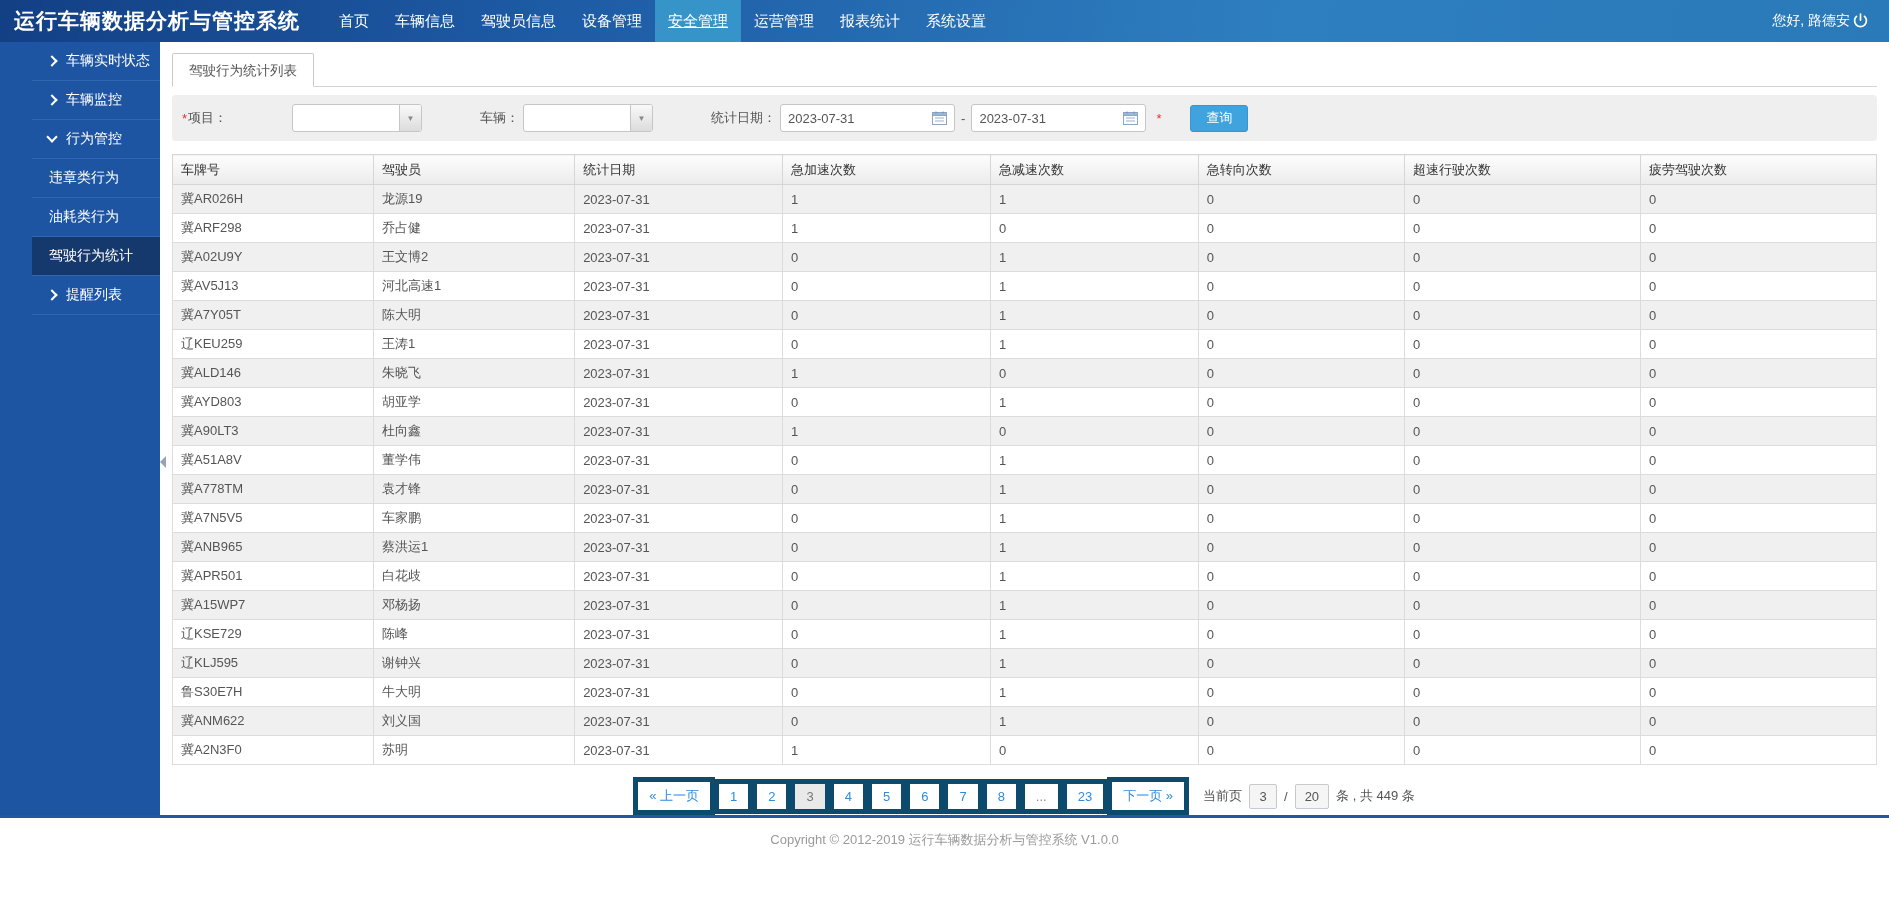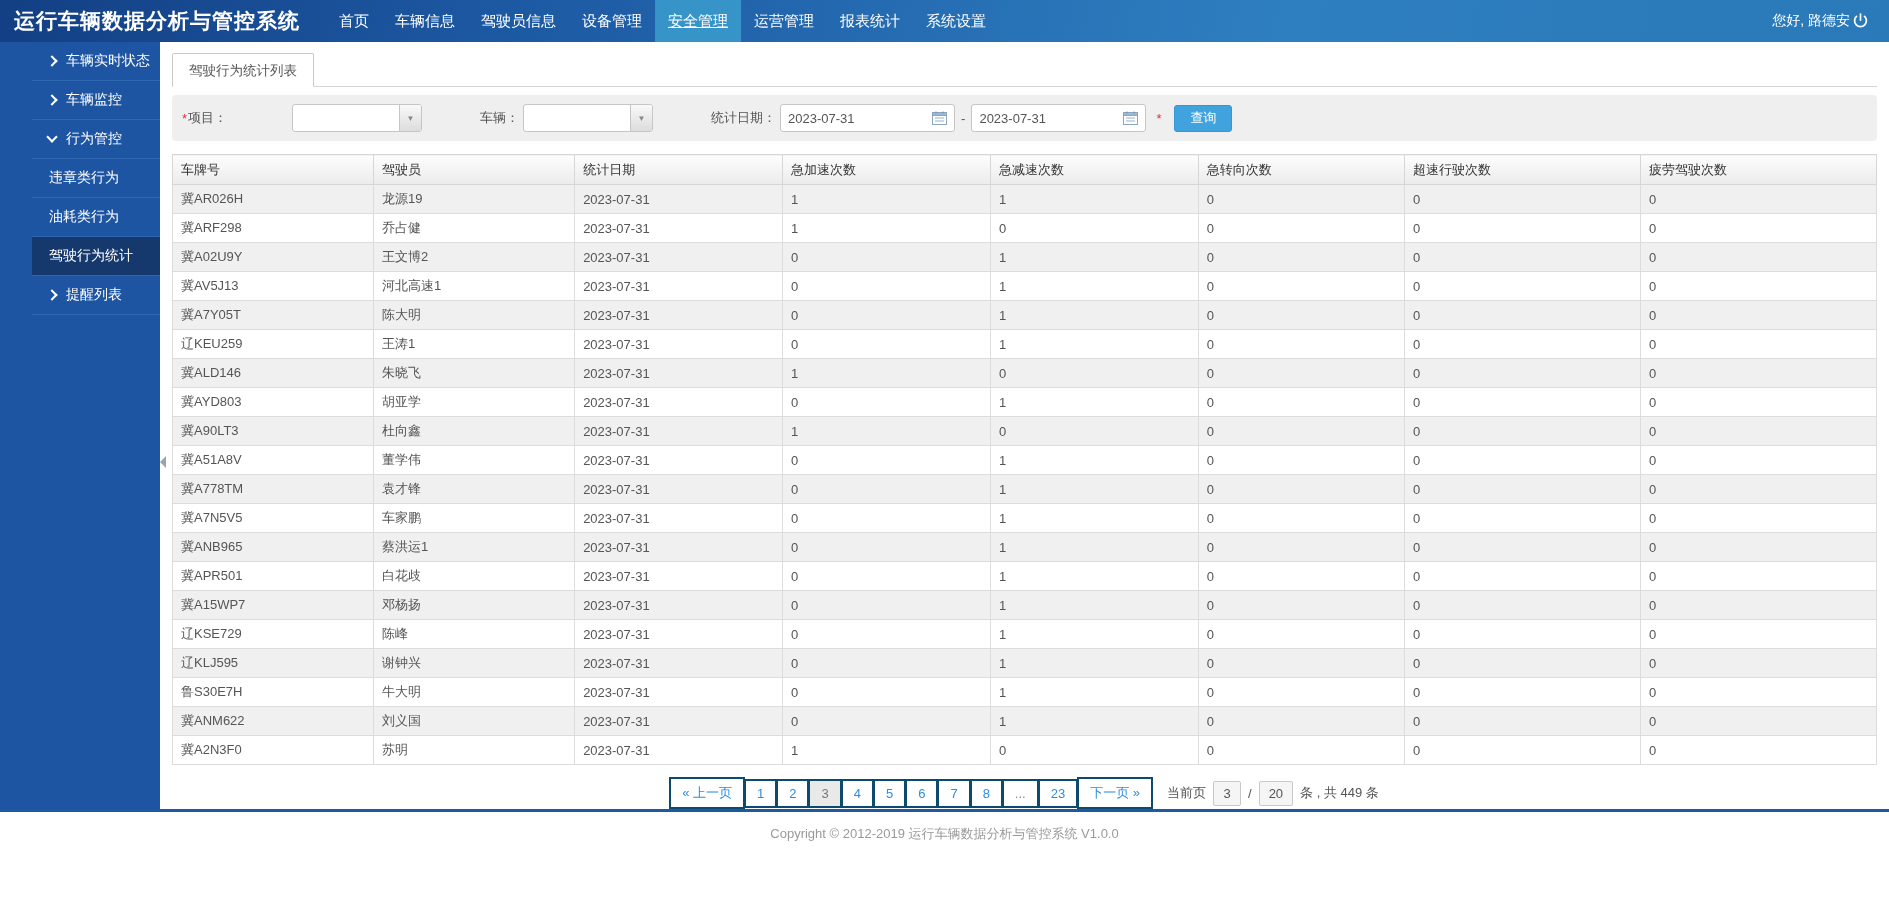--- a/index.html
+++ b/index.html
@@ -51,21 +51,21 @@
     background:#fff; border-radius:2px 2px 0 0; font-size:13.5px; color:#555; cursor:pointer;
   }
 
   
   .filter-bar {
     margin-top:8px; height:46px; background:#efefef; border-radius:4px;
     display:flex; align-items:center; padding:0 10px; font-size:13px; color:#555;
   }
   .req { color:#e03131; margin-right:1px; }
   .f-label { white-space:nowrap; }
-  .ml65 { margin-left:65px; } .ml58 { margin-left:58px; } .ml12 { margin-left:12px; }
+  .ml65 { margin-left:65px; } .ml58 { margin-left:58px; } .ml12 { margin-left:28px; }
   .ml10 { margin-left:10px; } .ml6 { margin-left:6px; } .ml4 { margin-left:4px; }
   .select { display:inline-flex; height:28px; border:1px solid #c6c6c6; border-radius:3px; background:#fff; overflow:hidden; cursor:pointer; }
   .select-box { width:106px; }
   .select-btn {
     width:22px; background:linear-gradient(#f9f9f9,#dcdcdc); border-left:1px solid #c6c6c6;
     color:#888; font-size:8px; display:flex; align-items:center; justify-content:center;
   }
   .date-input {
     display:inline-flex; align-items:center; justify-content:space-between;
     width:175px; height:28px; border:1px solid #c6c6c6; border-radius:3px;
@@ -84,21 +84,21 @@
     background:linear-gradient(#fdfdfd,#ebebeb); border:1px solid #d6d6d6;
     height:30px; text-align:left; padding:0 8px; font-weight:normal; font-size:13px; color:#333;
   }
   .grid td { border:1px solid #dcdcdc; height:29px; padding:0 8px; font-size:13px; color:#555; }
   .grid tbody tr:nth-child(odd) { background:#f0f0f0; }
   .grid tbody tr:nth-child(even) { background:#fff; }
 
   
   .pager-row { display:flex; justify-content:center; align-items:center; margin-top:12px; font-size:13px; color:#555; }
   .page-btn {
-    border:2px solid #0c4a6e; background:#fff; color:#2d8ce0; padding:5px 11px;
+    border:5px solid #0c4a6e; background:#fff; color:#2d8ce0; padding:5px 11px;
     margin-left:-1px; text-decoration:none; cursor:pointer; white-space:nowrap;
   }
   .page-btn.active { background:#e9e9e9; color:#777; }
   .page-btn.muted { color:#888; }
   .pager-info { margin-left:14px; display:flex; align-items:center; gap:7px; }
   .info-box { border:1px solid #c9c9c9; background:#f5f5f5; padding:4px 9px; border-radius:2px; color:#555; min-width:28px; text-align:center; }
 
   
   .footer { flex:0 0 48px; border-top:3px solid #1d5aa0; background:#fff; text-align:center; padding-top:13px; font-size:13px; color:#9a9a9a; }
 </style>

